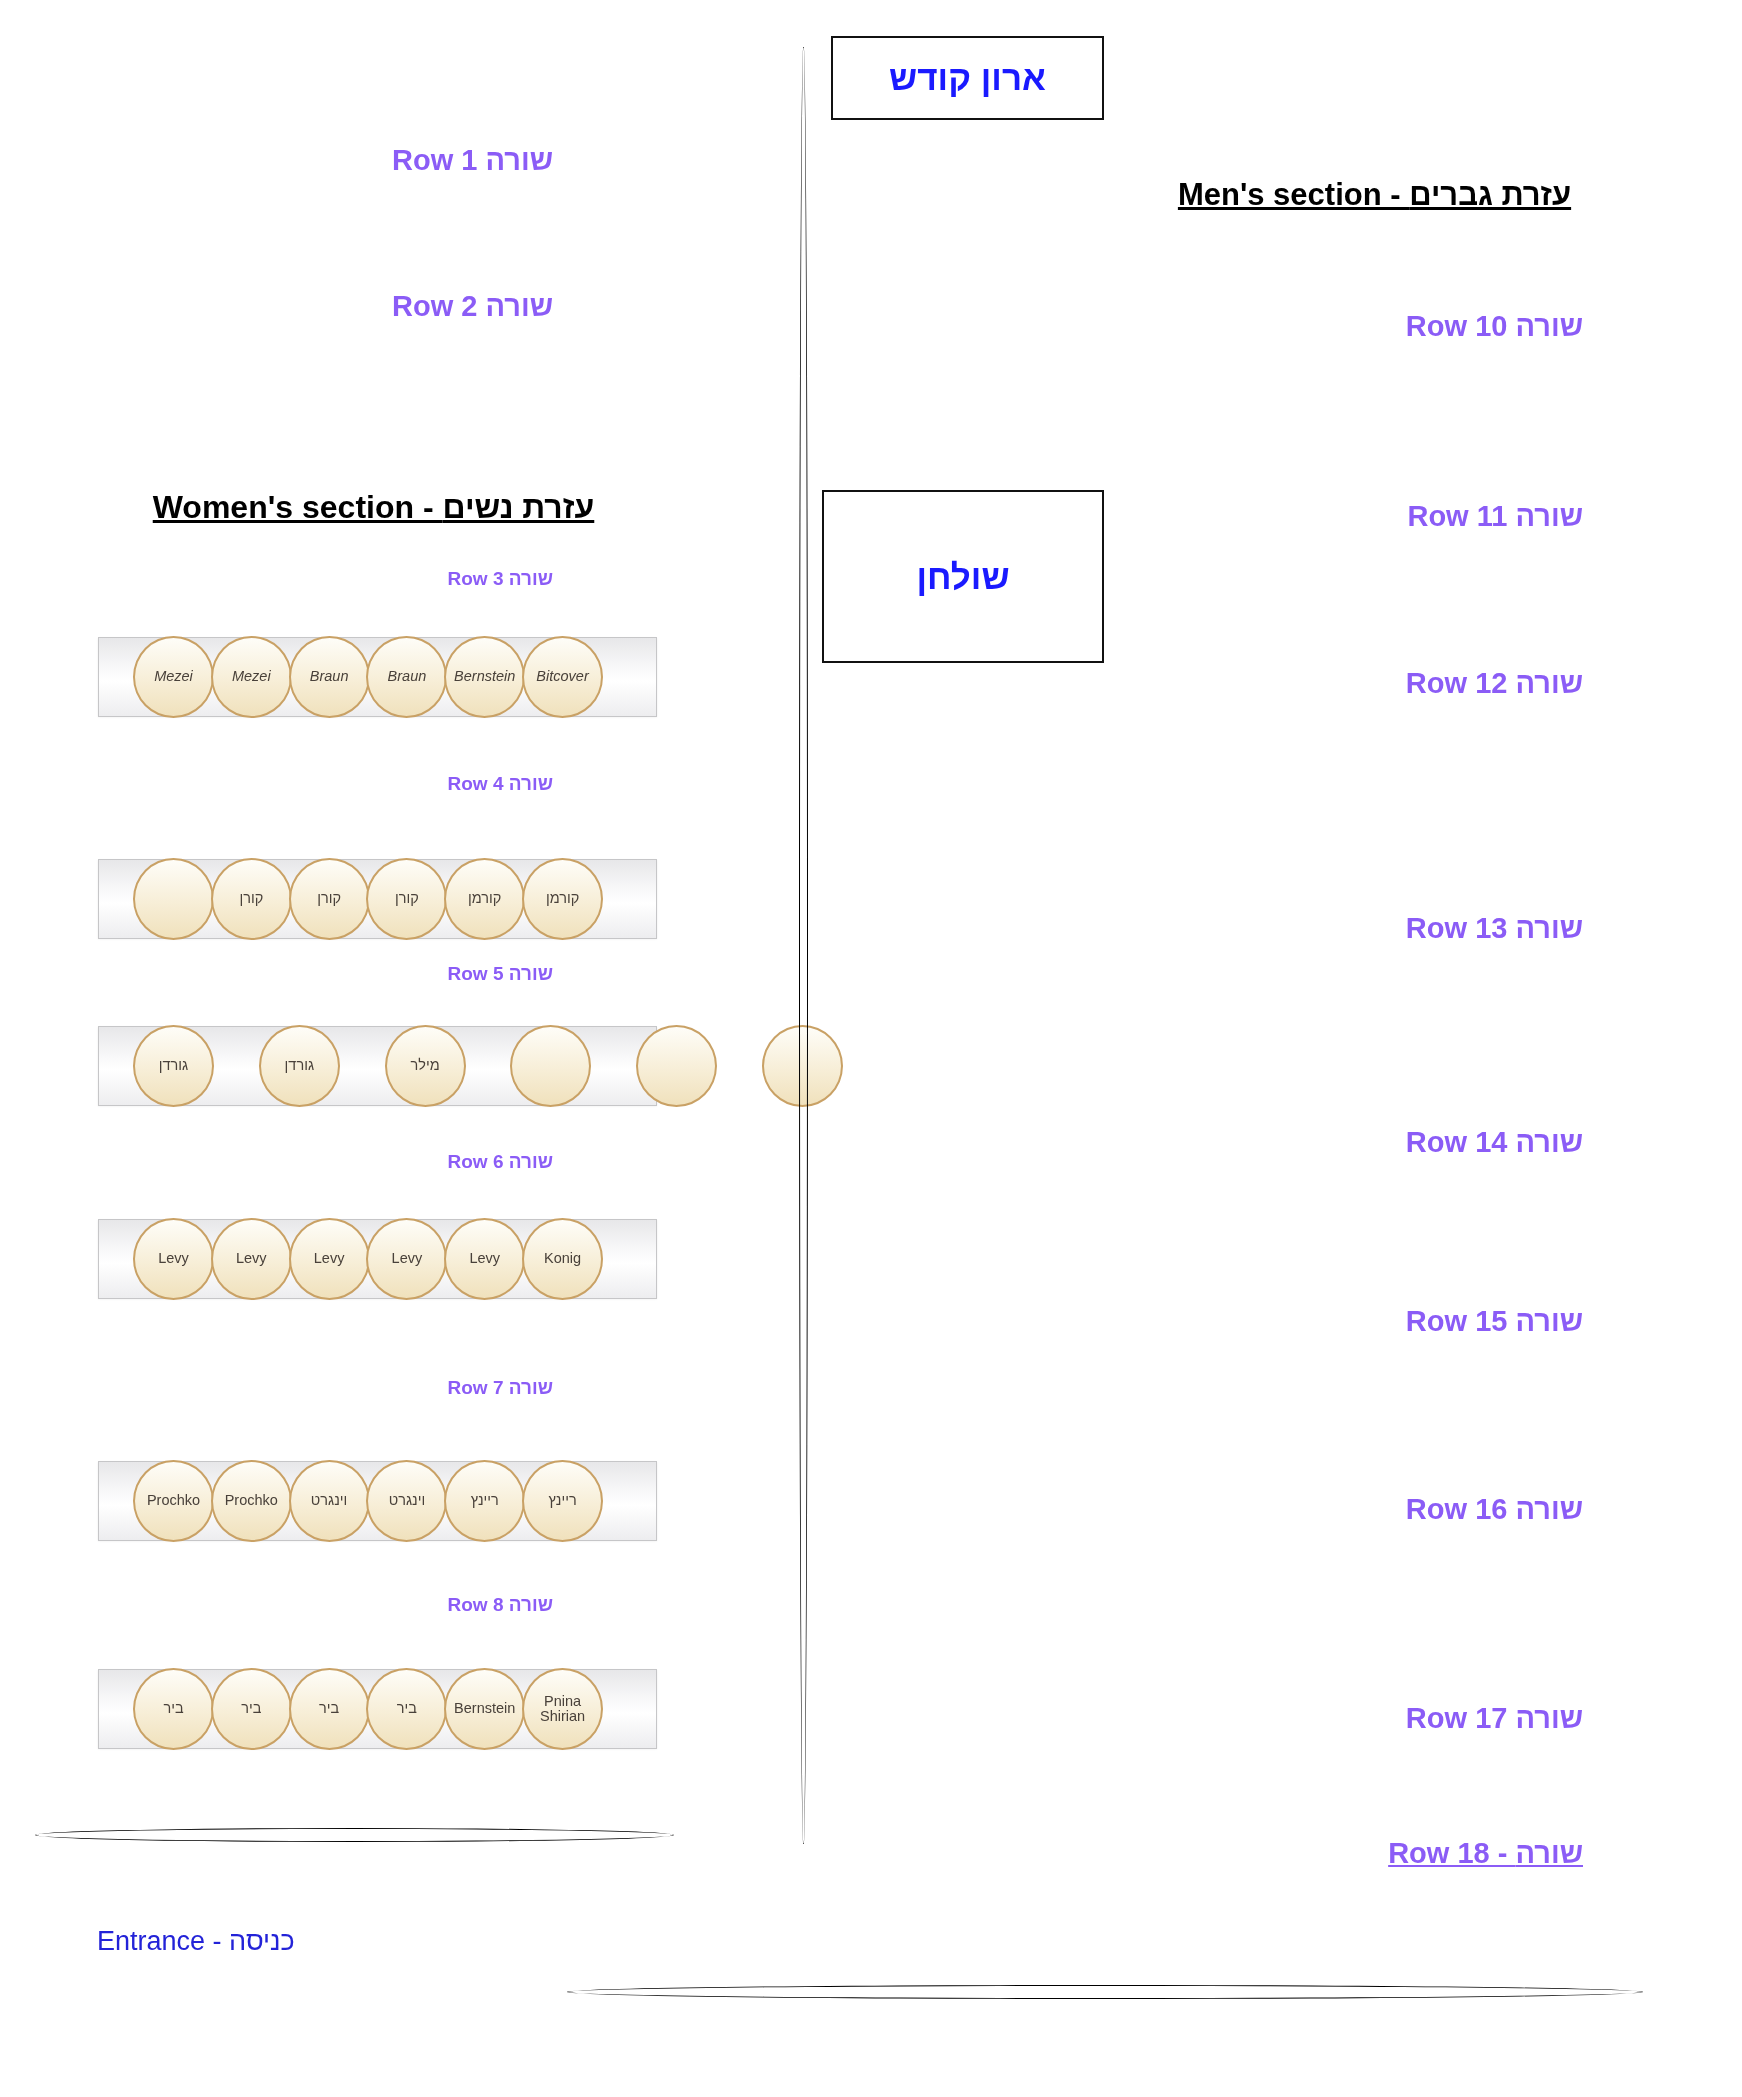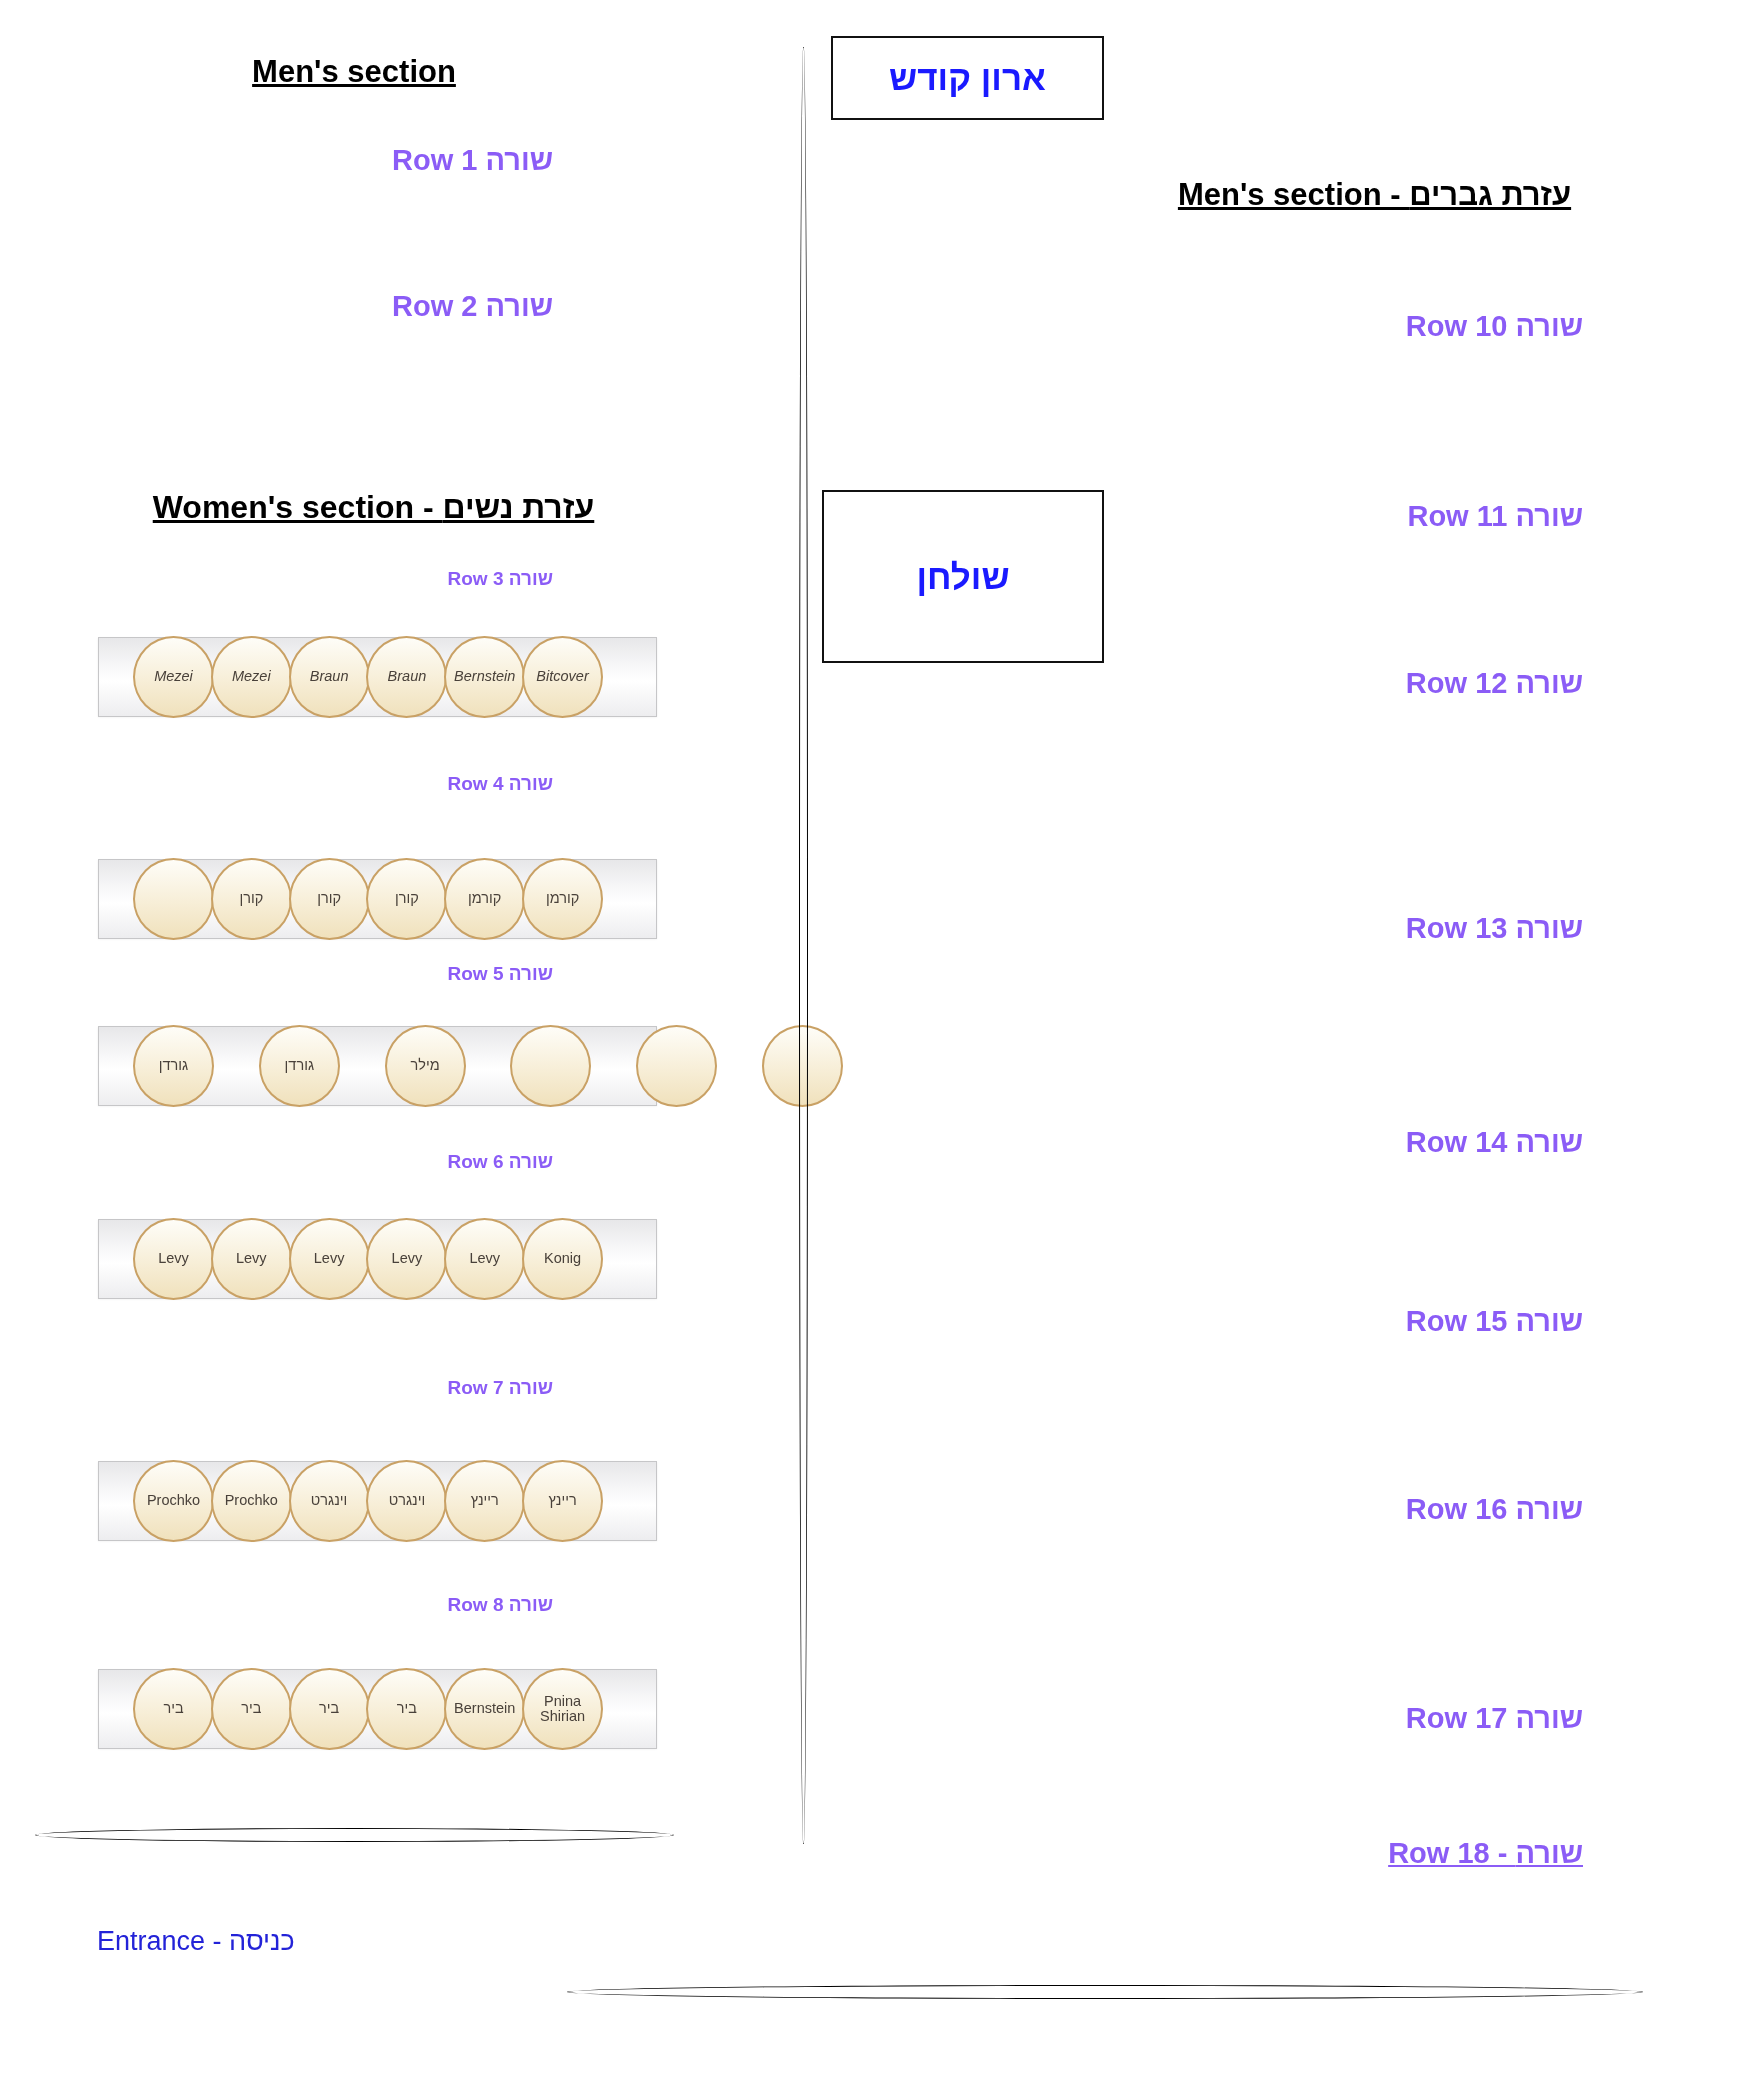--- a/index.html
+++ b/index.html
@@ -139,21 +139,20 @@
     color: #2323d8;
     text-align: left;
     white-space: nowrap;
   }
 </style>
 </head>
 <body>
 
 <div class="page">
 
-  <div class="heading heading-mens-left">Men's section</div>
   <div class="rowlabel rl-big rl-left pos-r1">Row 1 שורה</div>
   <div class="rowlabel rl-big rl-left pos-r2">Row 2 שורה</div>
   <div class="heading heading-womens">Women's section - עזרת נשים</div>
 
   <div class="rowlabel rl-small rl-left pos-r3">Row 3 שורה</div>
   <div class="seat-strip pos-strip3">
       <div class="seat">
         <span class="seat-label">Mezei</span>
       </div>
       <div class="seat">

